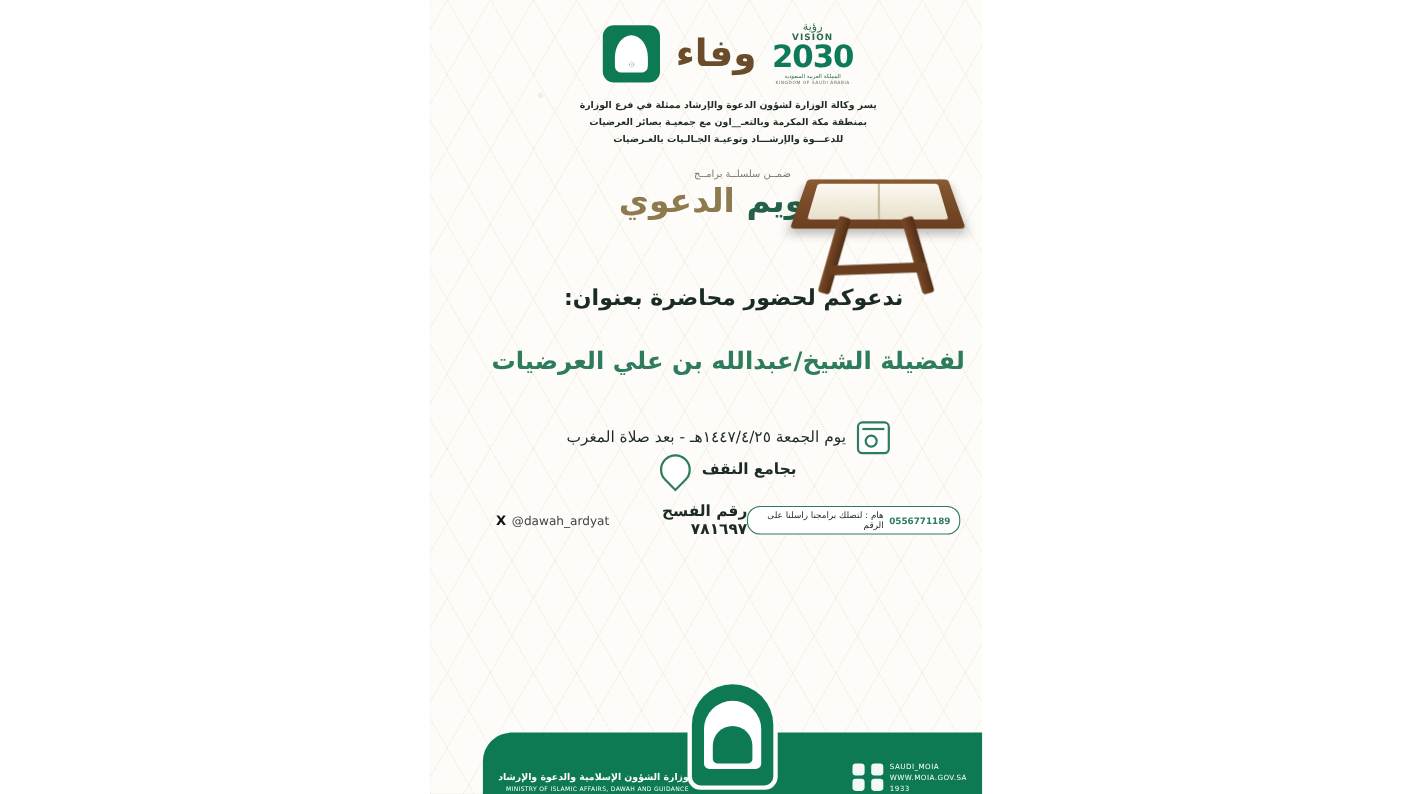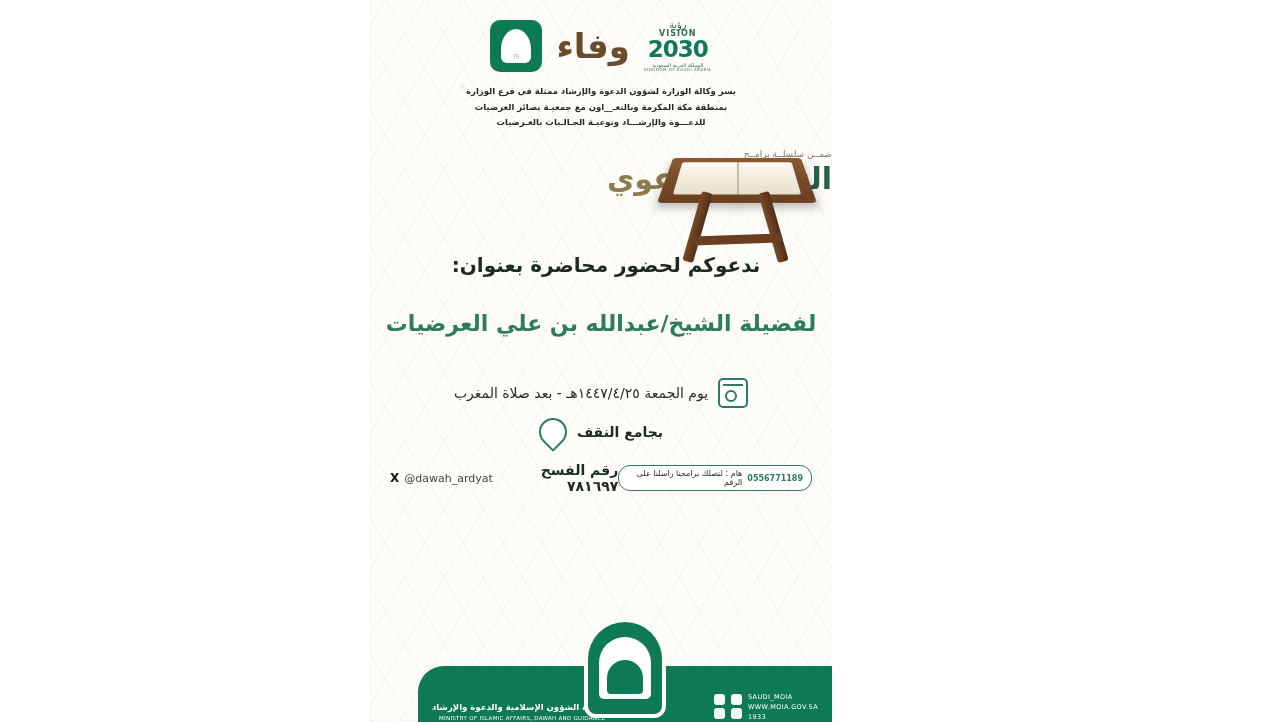--- a/index.html
+++ b/index.html
@@ -1,57 +1,58 @@
 <!DOCTYPE html>
 <html lang="ar" dir="rtl"><head>
 <meta charset="utf-8">
 <style>
   html,body{margin:0;padding:0;background:#ffffff;}
   body{width:1280px;height:722px;font-family:"DejaVu Sans","Liberation Sans",sans-serif;overflow:hidden;}
   .stage{position:relative;width:1280px;height:722px;background:#ffffff;}
   .poster{
-    position:absolute;left:370px;top:0;width:462px;height:722px;
+    position:absolute;left:391px;top:0;width:462px;height:722px;
     background:
       radial-gradient(circle at 20% 12%, rgba(214,203,180,.30) 0 2px, transparent 3px),
       linear-gradient(135deg, rgba(200,186,158,.18) 0 1px, transparent 1px 26px),
       linear-gradient(45deg, rgba(200,186,158,.18) 0 1px, transparent 1px 26px),
       linear-gradient(90deg, rgba(205,192,166,.10) 0 1px, transparent 1px 52px),
       linear-gradient(0deg, rgba(205,192,166,.10) 0 1px, transparent 1px 52px),
       #fdfcf9;
     overflow:hidden;
+    padding-left:40px;
   }
   
   .poster:before{
     content:"";position:absolute;inset:0;
     background:
       repeating-linear-gradient(60deg, rgba(193,176,140,.12) 0 1px, transparent 1px 34px),
       repeating-linear-gradient(-60deg, rgba(193,176,140,.12) 0 1px, transparent 1px 34px);
     pointer-events:none;
   }
   .poster > *{position:relative;z-index:2;}
 
   
   .logos{display:flex;align-items:center;justify-content:center;gap:14px;padding-top:20px;}
   .vision{display:flex;flex-direction:column;align-items:center;line-height:1;}
   .vision .v-top{font-size:8px;color:#2f6b4f;letter-spacing:1px;font-weight:bold;}
   .vision .v-ar{font-size:10px;color:#2f6b4f;}
-  .vision .v-num{font-size:23px;font-weight:bold;color:#0f7a5a;letter-spacing:-1px;}
+  .vision .v-num{font-size:28px;font-weight:bold;color:#0f7a5a;letter-spacing:-1px;}
   .vision .v-sub{font-size:5px;color:#2f6b4f;margin-top:2px;letter-spacing:.3px;}
   .vision .v-sub2{font-size:4px;color:#6d6a5f;letter-spacing:.5px;}
   .wafa{font-size:34px;color:#6a4b2a;font-family:"DejaVu Sans","Liberation Sans",sans-serif;line-height:1;font-weight:bold;}
   .moia-badge{width:52px;height:52px;border-radius:10px;background:#0e7a53;display:flex;align-items:center;justify-content:center;}
   .moia-badge .dome{width:30px;height:34px;background:#fff;border-radius:50% 50% 6px 6px / 60% 60% 6px 6px;display:flex;align-items:flex-end;justify-content:center;}
   .moia-badge .dome span{font-size:9px;color:#0e7a53;margin-bottom:3px;}
 
   
   .ministry{margin:12px 40px 0;text-align:center;color:#1f2a25;font-size:8.5px;line-height:1.85;font-weight:bold;letter-spacing:.2px;}
   .ministry div{white-space:nowrap;}
 
   
-  .series-wrap{margin-top:18px;position:relative;height:86px;margin-left:26px;}
+  .series-wrap{margin-top:18px;text-align:center;position:relative;height:86px;margin-left:26px;}
   .series-label{font-size:9px;color:#7d7a6c;letter-spacing:4px;}
   .series-title{font-size:30px;color:#24604a;margin-top:2px;font-weight:bold;}
   .series-title .accent{color:#8d7a4e;}
 
   
   .stand{position:absolute;right:10px;top:-10px;width:170px;height:130px;}
   .stand .book{position:absolute;left:14px;top:6px;width:142px;height:66px;background:linear-gradient(180deg,#8a5a32,#6a3f20);transform:perspective(220px) rotateX(48deg);border-radius:4px;box-shadow:0 6px 10px rgba(0,0,0,.25);}
   .stand .page{position:absolute;left:26px;top:14px;width:118px;height:48px;background:linear-gradient(180deg,#fdfaf2,#e8e0cd);transform:perspective(220px) rotateX(48deg);border-radius:3px;}
   .stand .page:after{content:"";position:absolute;left:50%;top:0;width:2px;height:100%;background:#c9bda0;}
   .stand .leg1,.stand .leg2{position:absolute;background:linear-gradient(90deg,#7a4a27,#512f17);width:11px;height:72px;top:52px;border-radius:3px;}
@@ -68,21 +69,21 @@
   
   .speaker{margin-top:34px;text-align:center;font-size:22px;font-weight:bold;color:#2e7b5d;}
 
   
   .info-row{margin-top:42px;display:flex;align-items:center;justify-content:center;gap:10px;direction:rtl;}
   .info-row .txt{font-size:14px;font-weight:normal;color:#1b2b24;}
   .cal-icon{width:26px;height:26px;border:2px solid #2e7b5d;border-radius:5px;position:relative;background:#fff;}
   .cal-icon:before{content:"";position:absolute;left:3px;right:3px;top:4px;height:2px;background:#2e7b5d;}
   .cal-icon:after{content:"";position:absolute;left:5px;top:10px;width:8px;height:8px;border:2px solid #2e7b5d;border-radius:50%;}
 
-  .place-row{margin-top:10px;display:flex;align-items:center;justify-content:center;gap:10px;}
+  .place-row{margin-top:0;display:flex;align-items:center;justify-content:center;gap:10px;}
   .pin-icon{width:24px;height:24px;border:2px solid #2e7b5d;border-radius:50% 50% 50% 0;transform:rotate(-45deg);background:#fff;}
   .place-row .txt{font-size:14px;font-weight:bold;color:#1b2b24;}
 
   
   .contact{margin-top:16px;display:flex;align-items:center;justify-content:space-between;padding:0 20px;}
   .handle{display:flex;align-items:center;gap:5px;font-size:11px;color:#444;direction:ltr;}
   .x-logo{font-size:12px;font-weight:bold;color:#111;}
   .fax{font-size:14px;font-weight:bold;color:#1b2b24;}
   .wa-pill{border:1px solid #2e7b5d;border-radius:12px;padding:3px 8px;font-size:8px;color:#1b2b24;display:flex;align-items:center;gap:5px;background:#fff;}
   .wa-pill .num{direction:ltr;color:#2e7b5d;font-weight:bold;}

